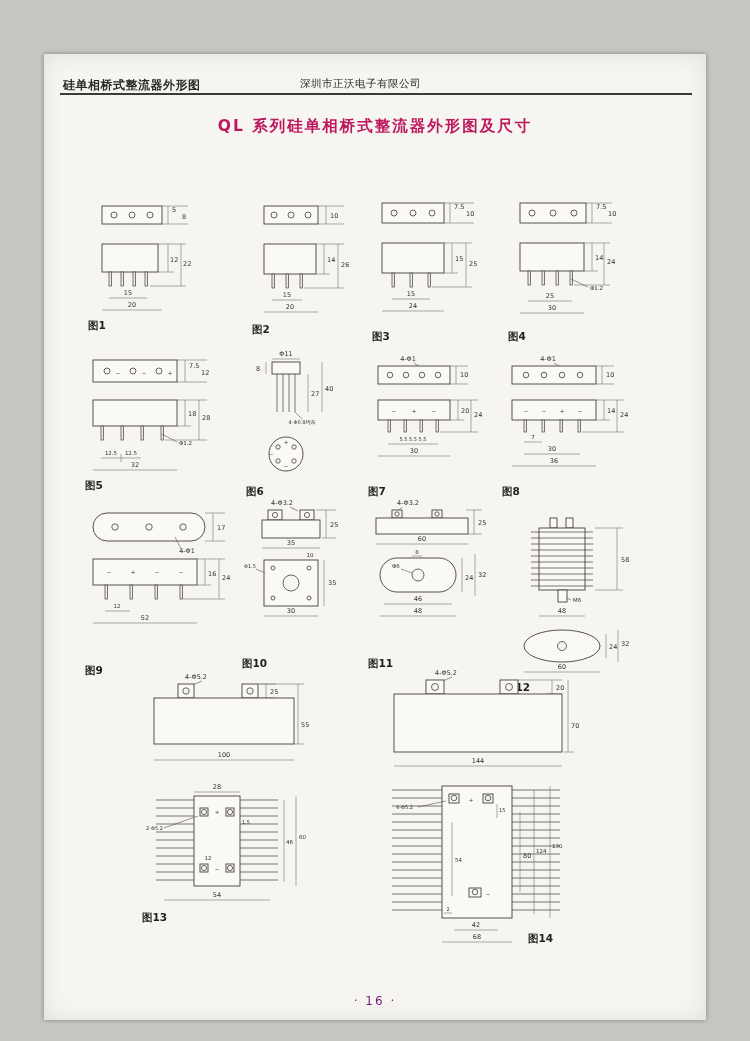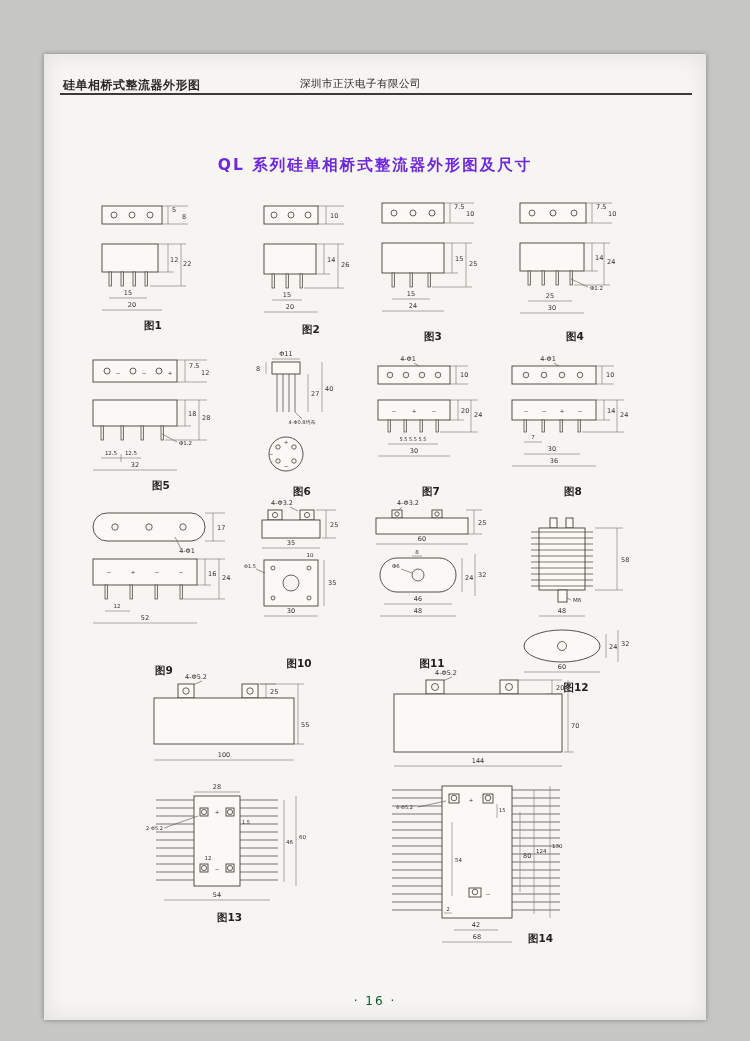--- a/index.html
+++ b/index.html
@@ -4,36 +4,36 @@
 <style>
   * { margin:0; padding:0; box-sizing:border-box; }
   html,body { width:750px; height:1041px; }
   body { position:relative; background:#c6c6c2; font-family:"DejaVu Sans","Liberation Sans",sans-serif; overflow:hidden; }
   .paper { position:absolute; left:44px; top:54px; width:662px; height:966px; background:#f6f5f1;
            box-shadow: inset 0 0 22px rgba(0,0,0,.09), 0 0 5px rgba(0,0,0,.35); }
   .header-left  { position:absolute; left:63px;  top:77px; font-size:12px; font-weight:bold; color:#2c2a27; letter-spacing:.5px; }
   .header-right { position:absolute; left:300px; top:77px; font-size:10.5px; color:#2c2a27; letter-spacing:.5px;text-align:center; }
   .header-rule  { position:absolute; left:60px; top:93px; width:632px; height:2px; background:#3c3a36; }
   .page-title   { position:absolute; left:0; top:116px; width:750px; text-align:center;
-                  font-size:15.5px; font-weight:bold; color:#6d28d9; letter-spacing:2px;margin-top:39px; }
-  .footer { position:absolute; left:0; top:994px; width:750px; text-align:center; font-size:12px; color:#14532d; letter-spacing:2px; }
+                  font-size:15.5px; font-weight:bold; color:#be185d; letter-spacing:2px; }
+  .footer { position:absolute; left:0; top:994px; width:750px; text-align:center; font-size:12px; color:#701a75; letter-spacing:2px; }
 
   .fig { position:absolute; }
   .fig svg { display:block; overflow:visible; }
   .fig text { font-family:"DejaVu Sans","Liberation Sans",sans-serif; font-size:6.5px; fill:#33302c; }
   text.sm { font-size:5.5px; }
   text.xs { font-size:5px; }
   text.mid { text-anchor:middle; }
   .outline { fill:#faf9f5; stroke:#44403a; stroke-width:.9; }
   .pin  { fill:#eceae4; stroke:#44403a; stroke-width:.7; }
   .hole { fill:#f6f5f1; stroke:#44403a; stroke-width:.8; }
   .dim  { stroke:#6b6660; stroke-width:.55; }
   .lead { stroke:#55504a; stroke-width:.6; }
   .fins { stroke:#44403a; stroke-width:.7; fill:none; }
-  .caption { margin-top:3px; text-align:center; font-size:10.5px; font-weight:bold; color:#211f1c; }
+  .caption { margin-top:3px; text-align:left; font-size:10.5px; font-weight:bold; color:#211f1c; }
   .cap-abs { position:absolute; font-size:10.5px; font-weight:bold; color:#211f1c; }
 </style>
 </head>
 <body>
 
 <div class="paper"></div>
 <div class="header-left">硅单相桥式整流器外形图</div>
 <div class="header-right">深圳市正沃电子有限公司</div>
 <div class="header-rule"></div>
 <div class="page-title">QL 系列硅单相桥式整流器外形图及尺寸</div>

